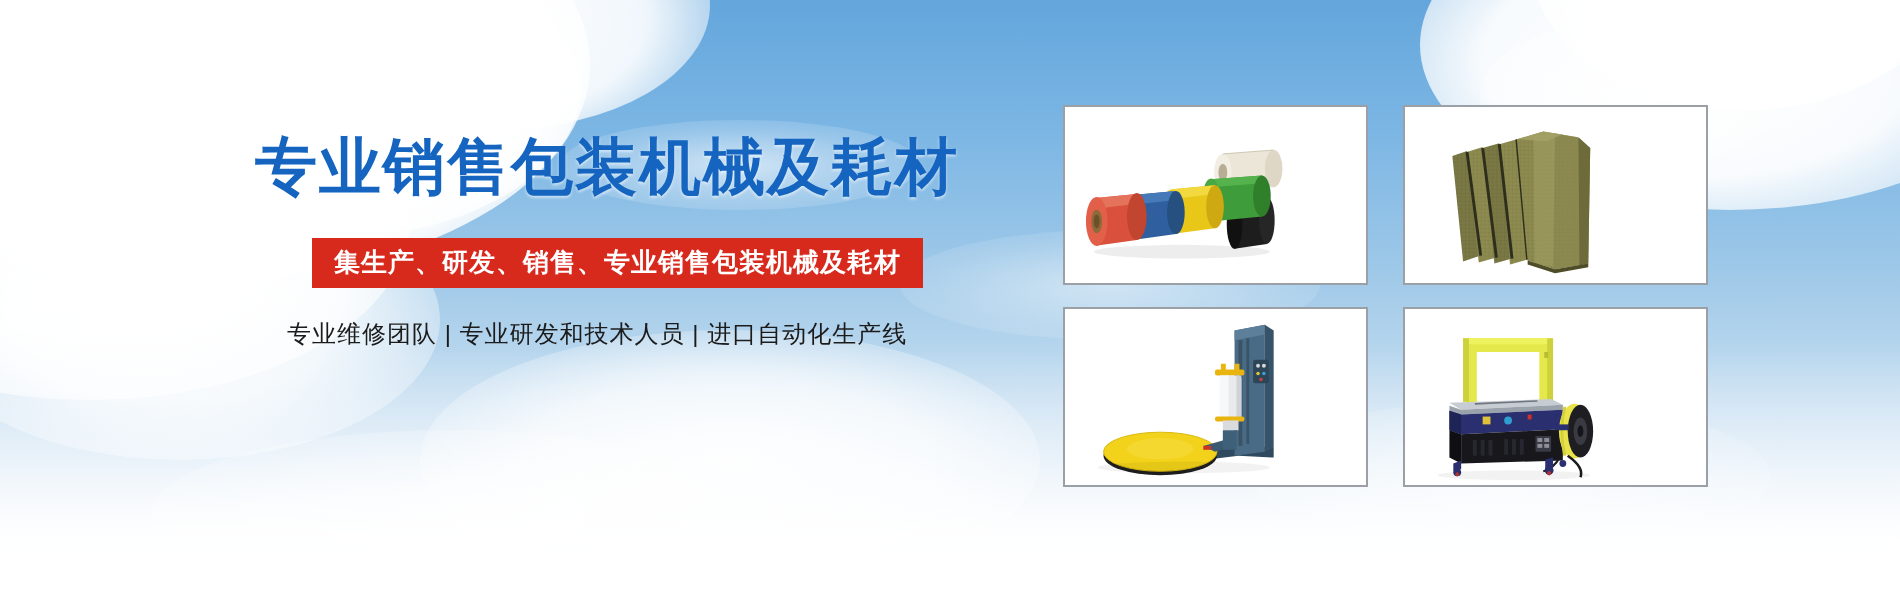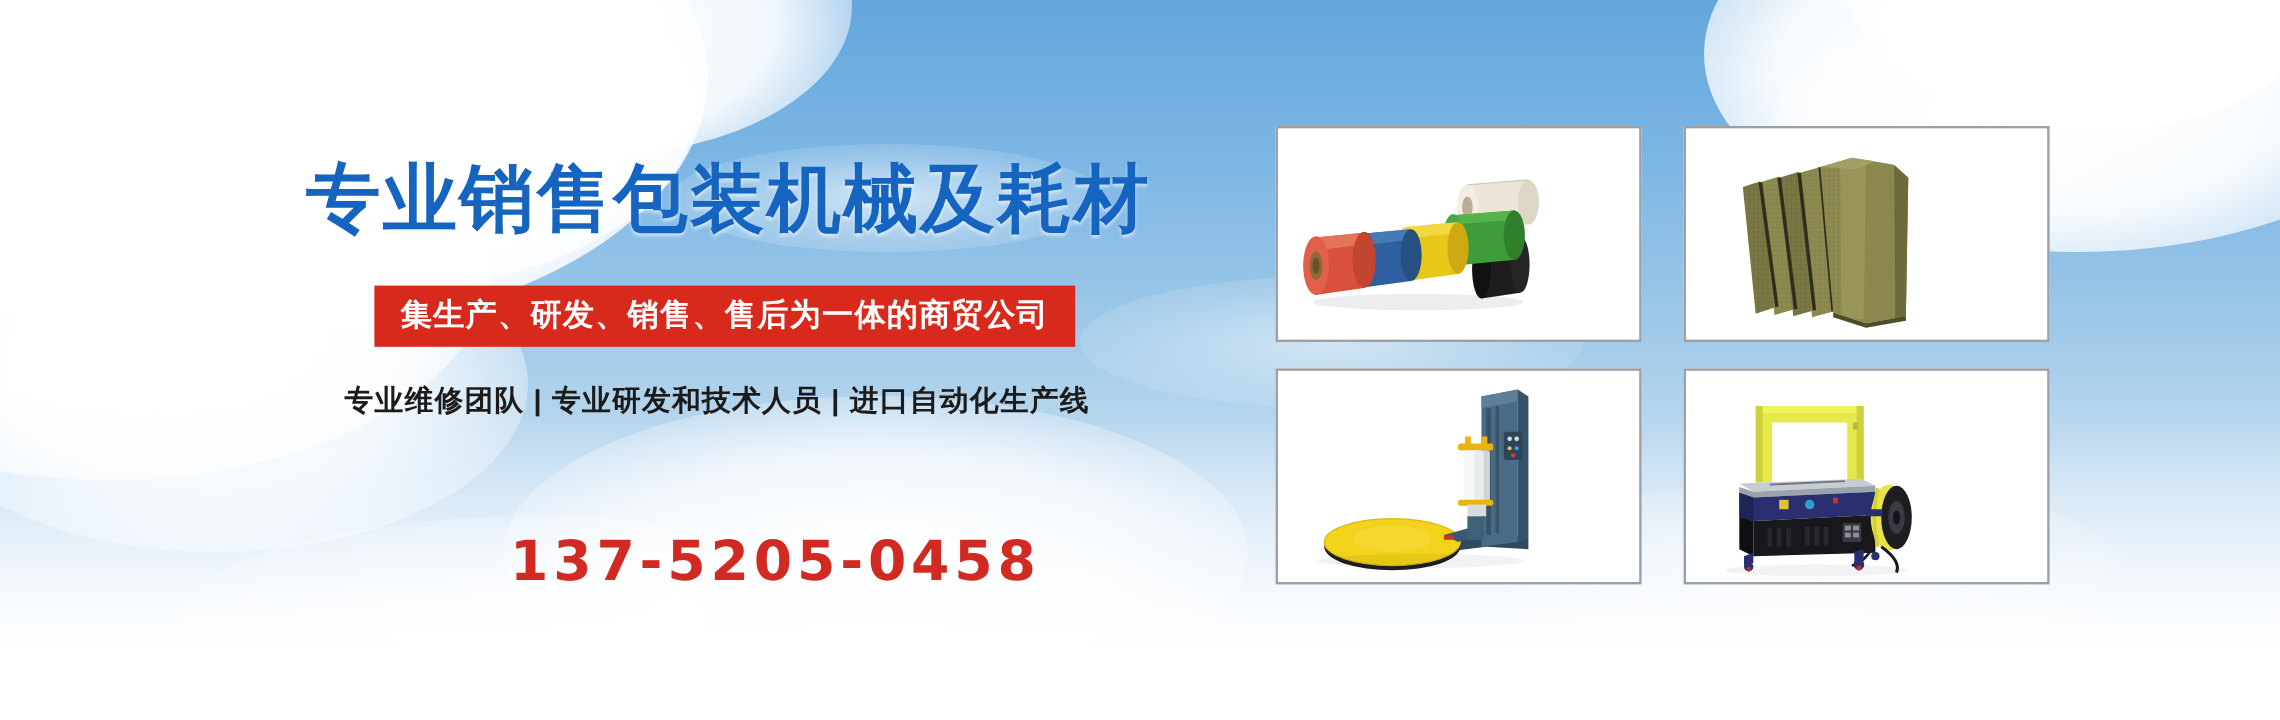--- a/index.html
+++ b/index.html
@@ -68,21 +68,21 @@
     background:#d8291d;
     padding:11px 22px 13px 22px;
     white-space:nowrap;
   }
   .redbar-text{
     font-size:26px;font-weight:bold;color:#ffffff;letter-spacing:1px;line-height:1;
   }
 
   .features{
     position:absolute;left:287px;top:302px;
-    font-size:24px;font-weight:bold;color:#1b1b1b;letter-spacing:1px;
+    font-size:24px;font-weight:normal;color:#1b1b1b;letter-spacing:1px;
     white-space:nowrap;
   }
 
   .hotline-label{
     position:absolute;left:525px;top:366px;
     font-size:30px;font-weight:bold;color:#d63a2a;letter-spacing:2px;
     white-space:nowrap;
   }
 
   .hotline-number{
@@ -125,26 +125,25 @@
     <div class="cloud-soft cl-wisp1"></div>
     <div class="cloud-soft cl-wisp2"></div>
     <div class="cloud-soft cl-wisp3"></div>
     <div class="cloud-soft cl-wisp4"></div>
   </div>
 
   <div class="copy">
     <div class="headline">专业销售包装机械及耗材</div>
 
     <div class="redbar">
-      <span class="redbar-text">集生产、研发、销售、售后为一体的商贸公司</span>
+      <span class="redbar-text">集生产、研发、销售、专业销售包装机械及耗材</span>
     </div>
 
     <div class="features">专业维修团队 | 专业研发和技术人员 | 进口自动化生产线</div>
 
-    <div class="hotline-number">137-5205-0458</div>
   </div>
 
   <div class="grid">
 
     <div class="card">
       <span class="sr-only">彩色打包带卷</span>
       <svg viewBox="0 0 305 180">
         <rect x="0" y="0" width="305" height="180" fill="#ffffff"></rect>
 
         <g>

